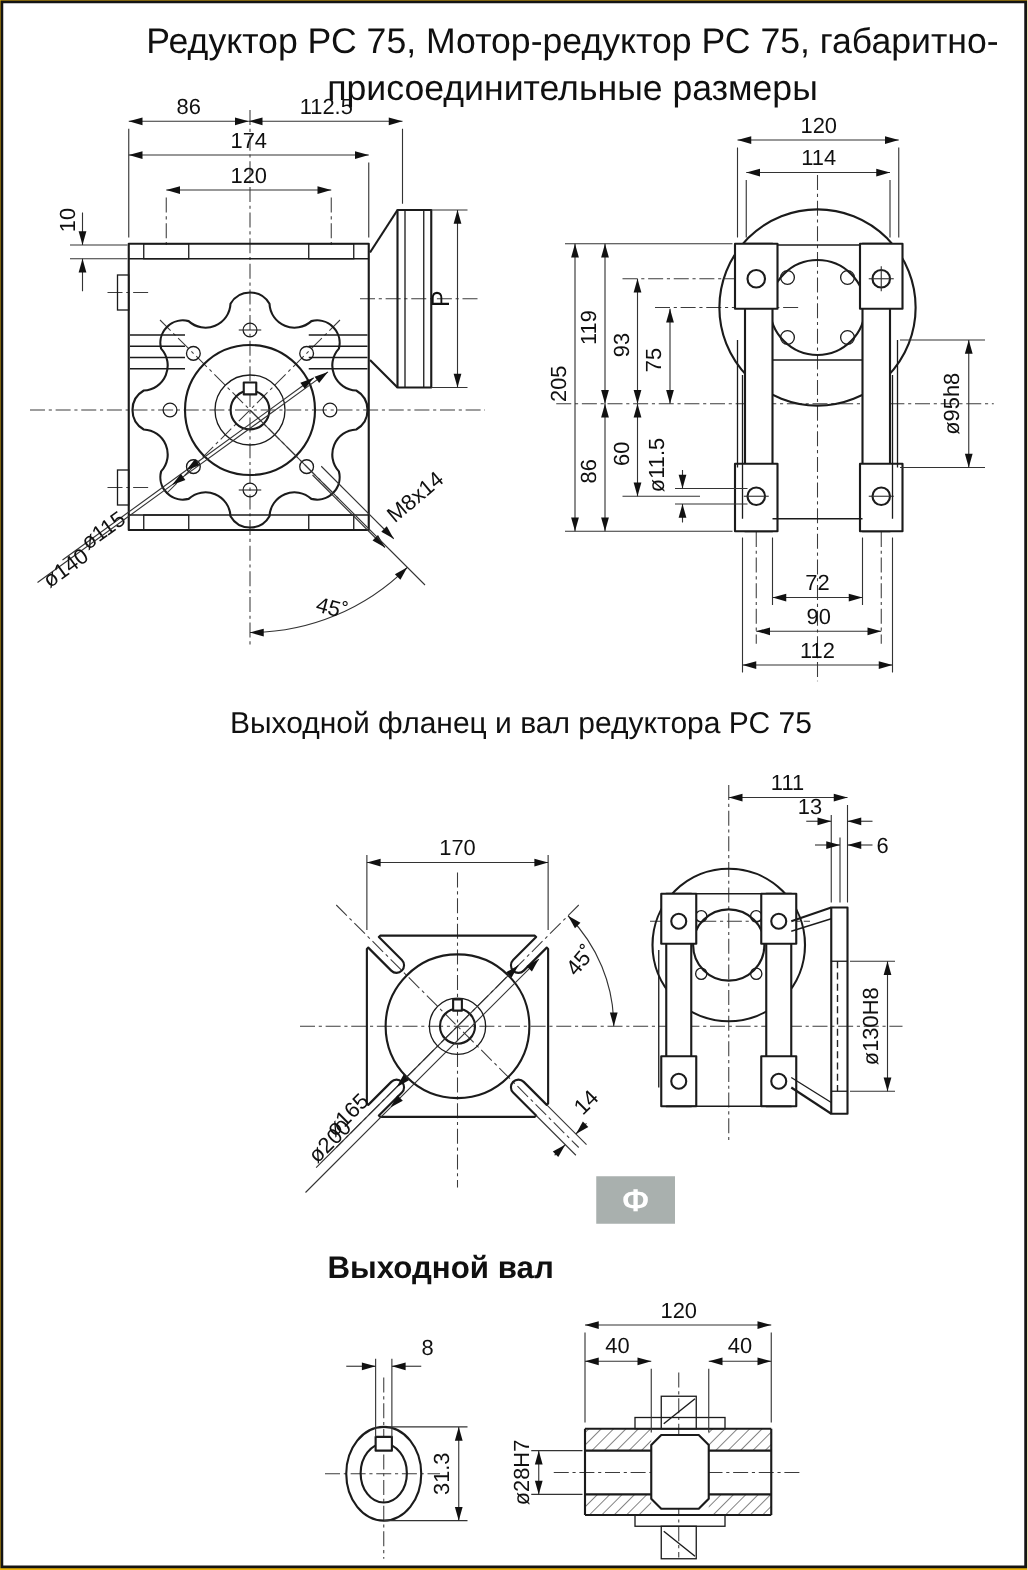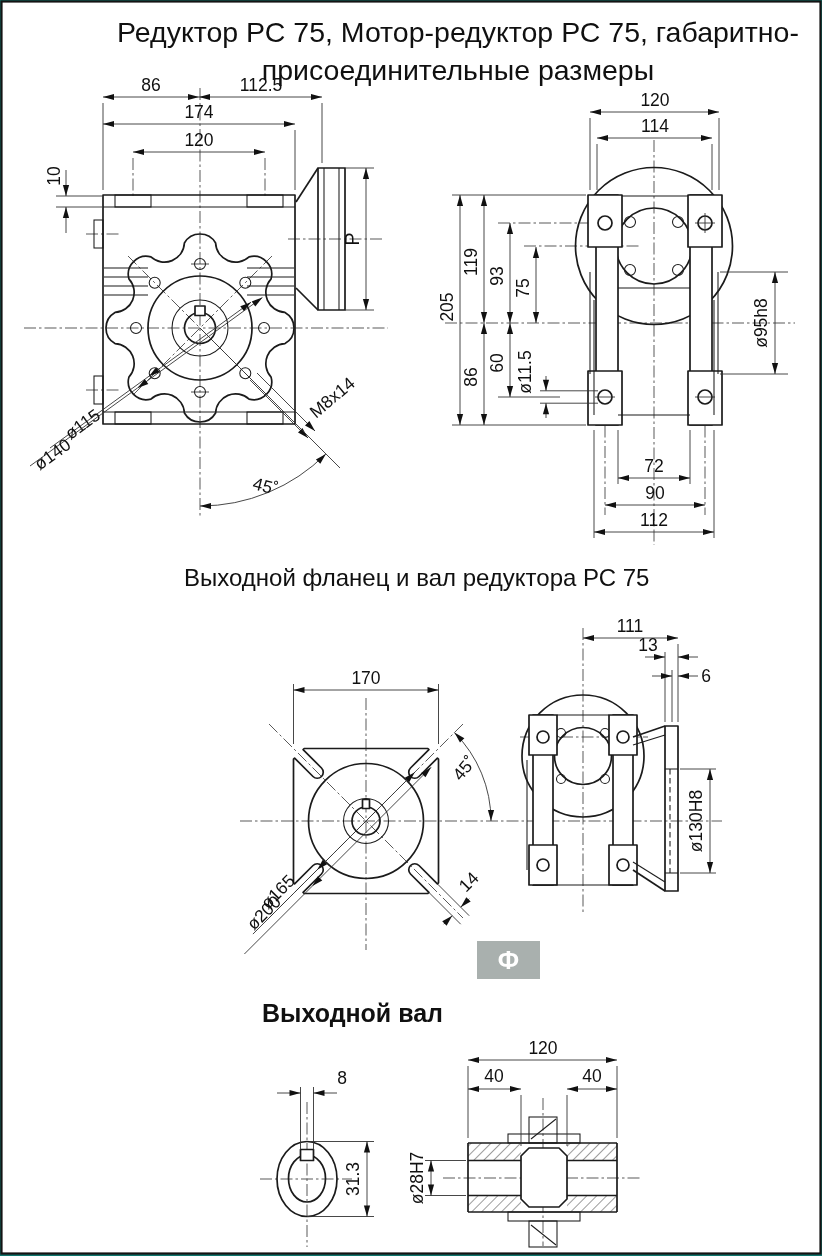--- a/index.html
+++ b/index.html
@@ -1,16 +1,16 @@
 <!DOCTYPE html>
 <html><head>
 <meta charset="utf-8">
 <style>
   html,body{margin:0;padding:0;background:#e8e8e8;}
-  .page{position:relative;width:822px;height:1256px;background:#0f766e;margin:0 auto;overflow:hidden;}
+  .page{position:relative;width:822px;height:1256px;background:#eab308;margin:0 auto;overflow:hidden;}
   svg{position:absolute;left:0;top:0;}
   text{font-family:"Liberation Sans","DejaVu Sans",sans-serif;fill:#101010;}
   .d{font-size:17.5px;text-anchor:middle;}
   .dp{font-size:20px;text-anchor:middle;}
   .t1{font-size:28.5px;text-anchor:middle;}
   .t2{font-size:24px;}
   .t3{font-size:25px;font-weight:bold;}
   .bd{font-size:25px;font-weight:bold;fill:#ffffff;text-anchor:middle;}
   .ol{stroke:#1b1b1b;stroke-width:1.7;fill:none;stroke-linejoin:round;}
   .o2{stroke:#1b1b1b;stroke-width:1.05;fill:none;}

